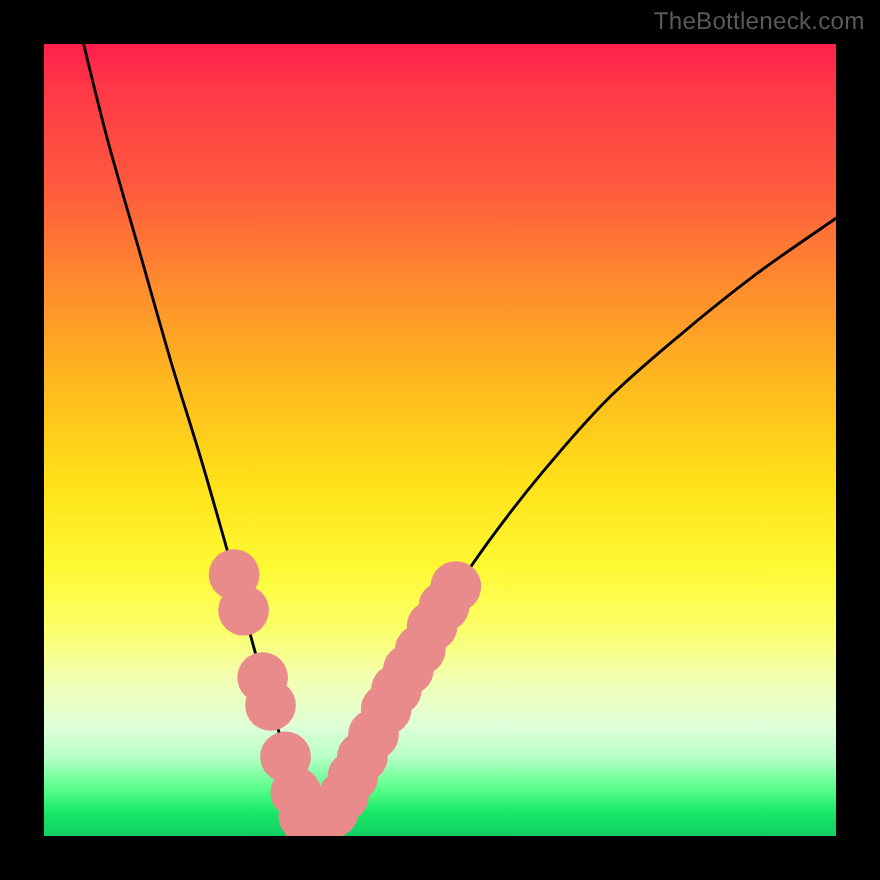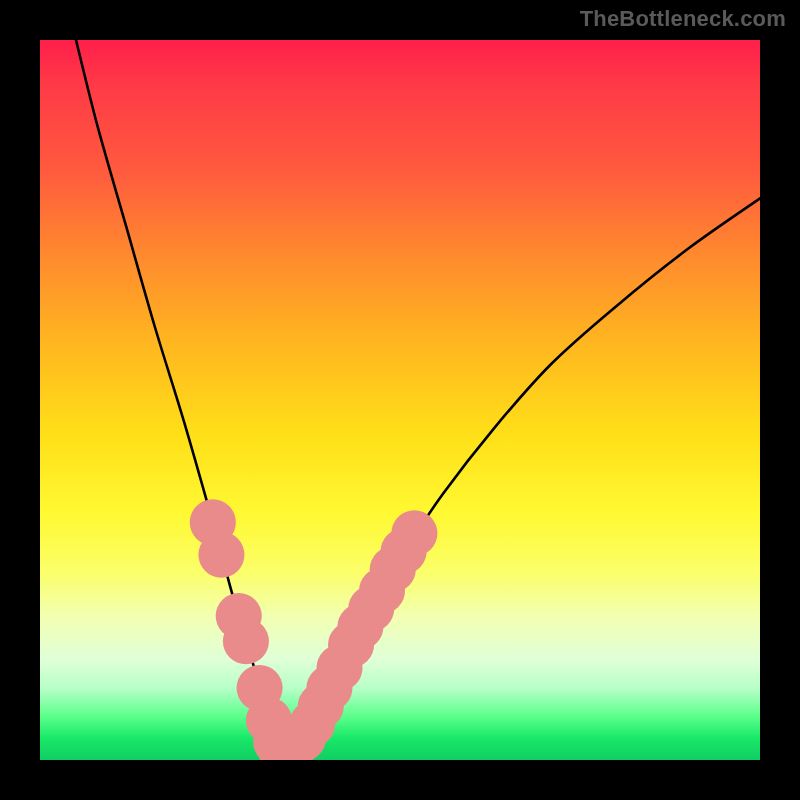--- a/index.html
+++ b/index.html
@@ -46,21 +46,21 @@
     top: 0;
     width: 720px;
     height: 720px;
   }
   .attribution {
     position: absolute;
     top: 6px;
     right: 14px;
     color: #5a5a5a;
     font-size: 22px;
-    font-weight: 700;
+    font-weight: 400;
     letter-spacing: 0.2px;
   }
 </style>
 </head>
 <body>
 
 <div class="container">
   <div class="attribution">TheBottleneck.com</div>
 
   <div class="plot-area">

